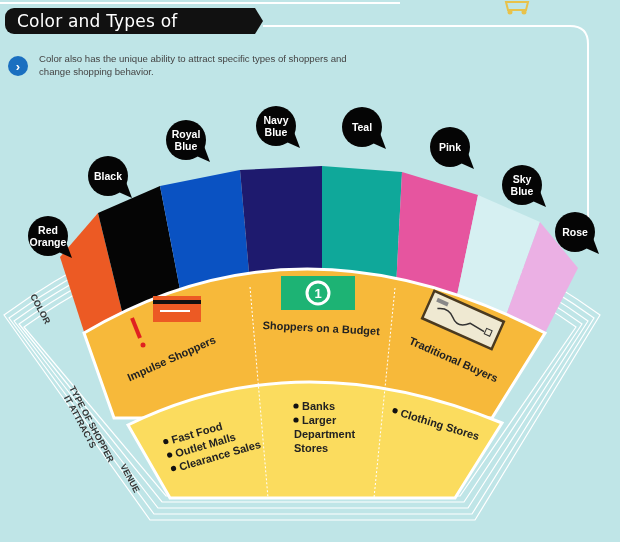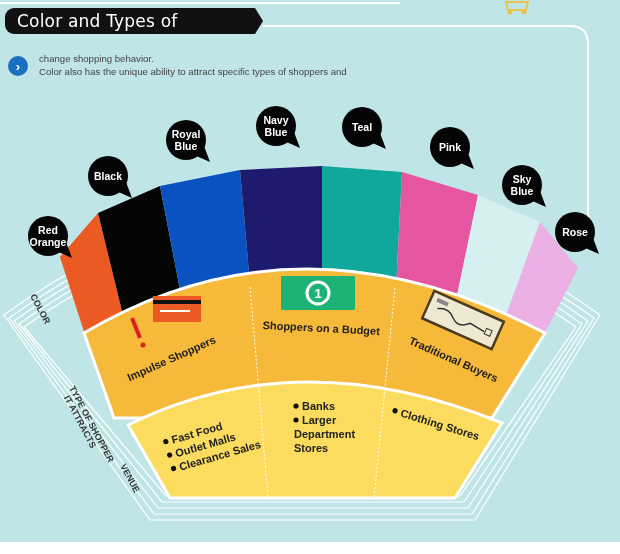--- a/index.html
+++ b/index.html
@@ -168,16 +168,16 @@
           <path d="M 581 246 L 599 254 L 593 238 Z" fill="#050505"></path>
           <circle cx="575" cy="232" r="20" fill="#050505"></circle>
           <text x="575" text-anchor="middle" fill="#fff" font-size="10.5" font-weight="bold" font-family="Liberation Sans, sans-serif" y="236">Rose</text>
         </g>
       </g>
   </svg>
 
   <div class="title-banner">Color and Types of Consumers</div>
   <div class="intro-icon">›</div>
   <div class="intro-text">
+    <div>Color also has the unique ability to attract specific types of shoppers and</div>
     <div>change shopping behavior.</div>
-    <div>Color also has the unique ability to attract specific types of shoppers and</div>
   </div>
 </div>
 
 </body></html>

